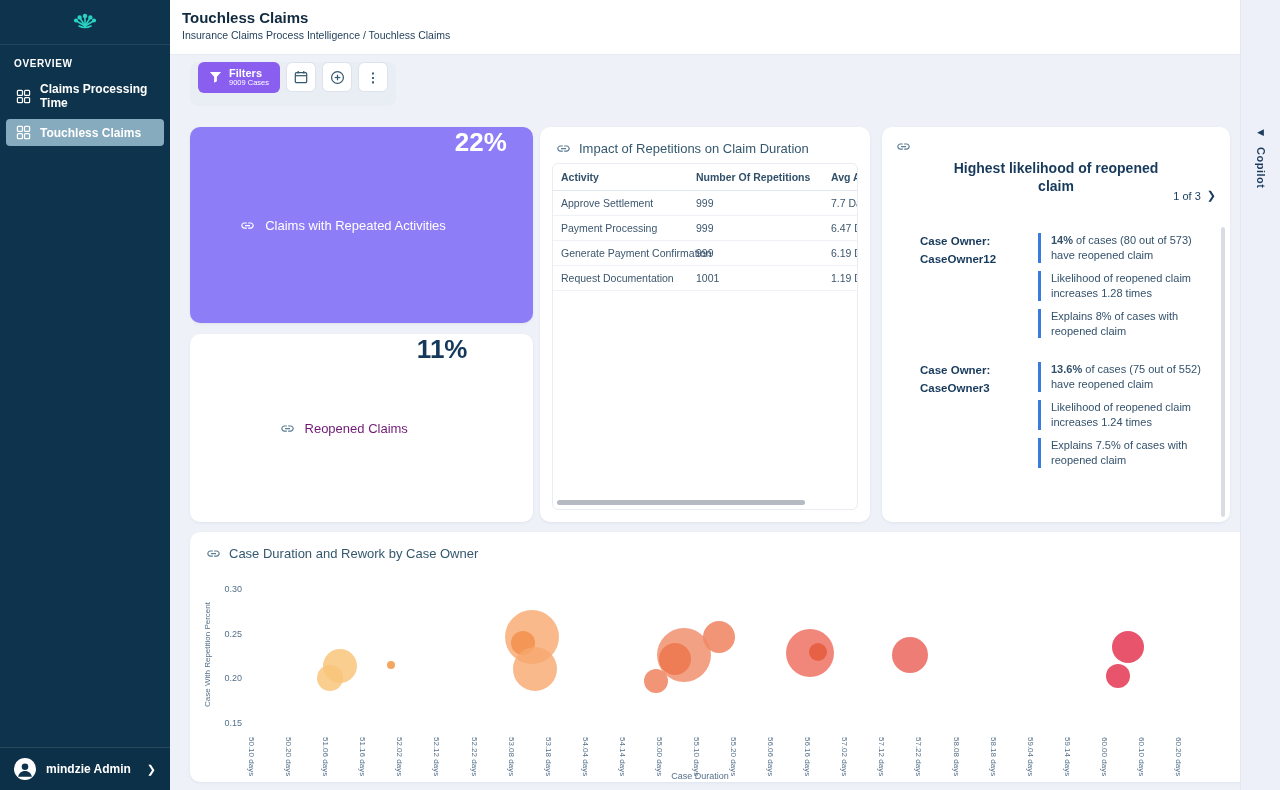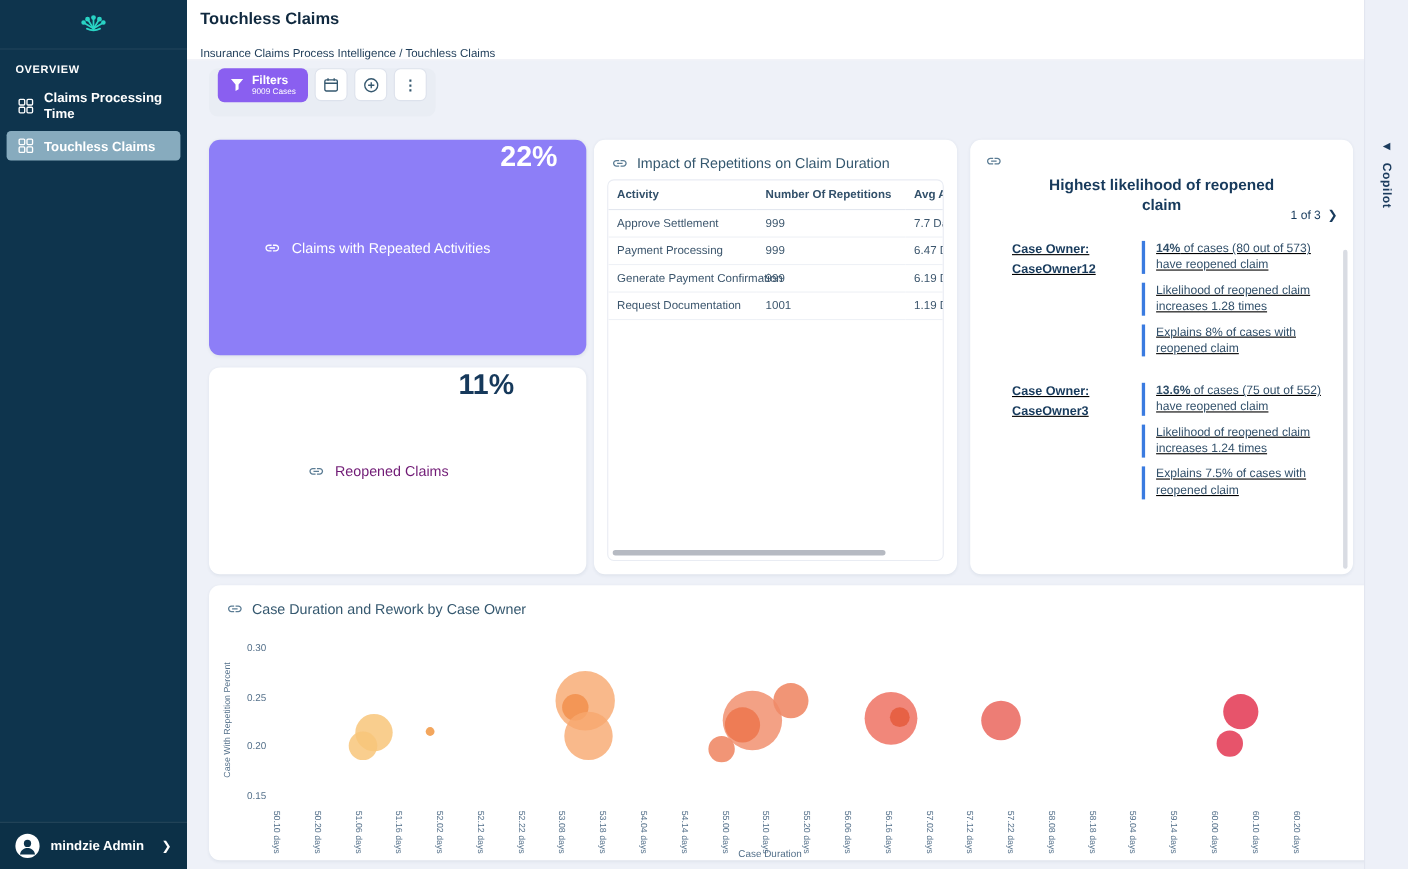--- a/index.html
+++ b/index.html
@@ -13,21 +13,21 @@
   .nav-item{display:flex;align-items:center;gap:9px;margin:3px 6px;padding:6px 10px;border-radius:4px;color:#fff;font-size:12px;font-weight:600;cursor:pointer;}
   .nav-item.active{background:#87abbe;}
   .nav-ico{display:flex;align-items:center;}
   .user-bar{position:absolute;bottom:0;left:0;right:0;height:43px;border-top:1px solid rgba(255,255,255,.12);display:flex;align-items:center;gap:10px;padding:15px 14px;color:#fff;font-size:12px;font-weight:700;background:#0c3047;cursor:pointer;}
   .user-chev{margin-left:auto;font-size:11px;font-weight:400;}
   .avatar{width:22px;height:22px;border-radius:50%;background:#fff;display:flex;align-items:center;justify-content:center;overflow:hidden;}
 
   
   .header{position:absolute;left:170px;top:0;width:1070px;height:55px;background:#fff;border-bottom:1px solid #e9ebf3;padding:9px 0 0 12px;}
   .page-title{font-size:15px;font-weight:800;color:#10293f;}
-  .breadcrumb{margin-top:17px;font-size:10.5px;color:#1e3c58;}
+  .breadcrumb{margin-top:3px;font-size:10.5px;color:#1e3c58;}
 
   
   .copilot-strip{position:absolute;right:0;top:0;width:40px;height:790px;background:#edf0f8;border-left:1px solid #e3e6f0;display:flex;flex-direction:column;align-items:center;padding-top:127px;gap:10px;z-index:4;}
   .collapse-icon{font-size:9px;color:#1c3c5e;cursor:pointer;}
   .copilot-label{writing-mode:vertical-rl;font-size:11px;font-weight:700;color:#1c3c5e;letter-spacing:.5px;cursor:pointer;}
 
   
   .toolbar{position:absolute;left:190px;top:62px;height:44px;background:#e9edf4;border-radius:8px;display:flex;align-items:flex-start;gap:6px;padding:0 8px;}
   .filters-btn{display:flex;align-items:center;gap:7px;height:31px;padding:0 11px;background:#8a5ff0;border:none;border-radius:6px;color:#fff;cursor:pointer;font-family:inherit;}
   .filters-txt{display:flex;flex-direction:column;align-items:flex-start;line-height:1.1;}
@@ -52,21 +52,21 @@
   #rep-table{border-collapse:collapse;width:450px;font-size:10.5px;color:#3c566d;table-layout:fixed;}
   #rep-table th{font-weight:700;color:#32506a;text-align:left;padding:7px 8px;border-bottom:1px solid #e3e7ef;white-space:nowrap;}
   #rep-table td{padding:6px 8px;border-bottom:1px solid #eef1f6;white-space:nowrap;}
   .h-scroll{position:absolute;left:4px;bottom:4px;width:248px;height:5px;border-radius:3px;background:#b6bac2;cursor:pointer;}
 
   #insight-card{left:882px;top:127px;width:348px;height:395px;}
   .ins-link{position:absolute;left:14px;top:12px;}
   .ins-title{margin:32px 56px 0;text-align:center;font-size:14px;font-weight:700;color:#173a5c;line-height:1.3;}
   .ins-pager{position:absolute;right:14px;top:62px;font-size:11px;color:#173a5c;display:flex;align-items:center;gap:6px;}
   .ins-pager .pg-chev{cursor:pointer;font-size:11px;}
-  .ins-body{margin:24px 26px 0 38px;text-decoration:underline;}
+  .ins-body{margin:38px 26px 0 38px;}
   .ins-block{display:flex;margin-bottom:16px;}
   .ins-owner{width:118px;font-size:11.5px;font-weight:700;color:#173a5c;line-height:1.55;}
   .ins-lines{flex:1;}
   .ins-line{border-left:3px solid #3a7be0;padding-left:10px;margin:0 0 8px;font-size:11px;color:#33516b;line-height:1.35;}
   .v-scroll{position:absolute;right:5px;top:100px;width:4px;height:290px;border-radius:2px;background:#d9dce3;cursor:pointer;}
 
   #chart-card{left:190px;top:532px;width:1212px;height:250px;overflow:hidden;}
   .ylabel{position:absolute;left:-53px;top:118px;width:140px;text-align:center;transform:rotate(-90deg);font-size:8px;color:#54708a;}
   .ytick{position:absolute;width:34px;text-align:right;font-size:9px;color:#54708a;}
   .xtick{position:absolute;writing-mode:vertical-rl;font-size:8px;color:#54708a;top:205px;white-space:nowrap;}

